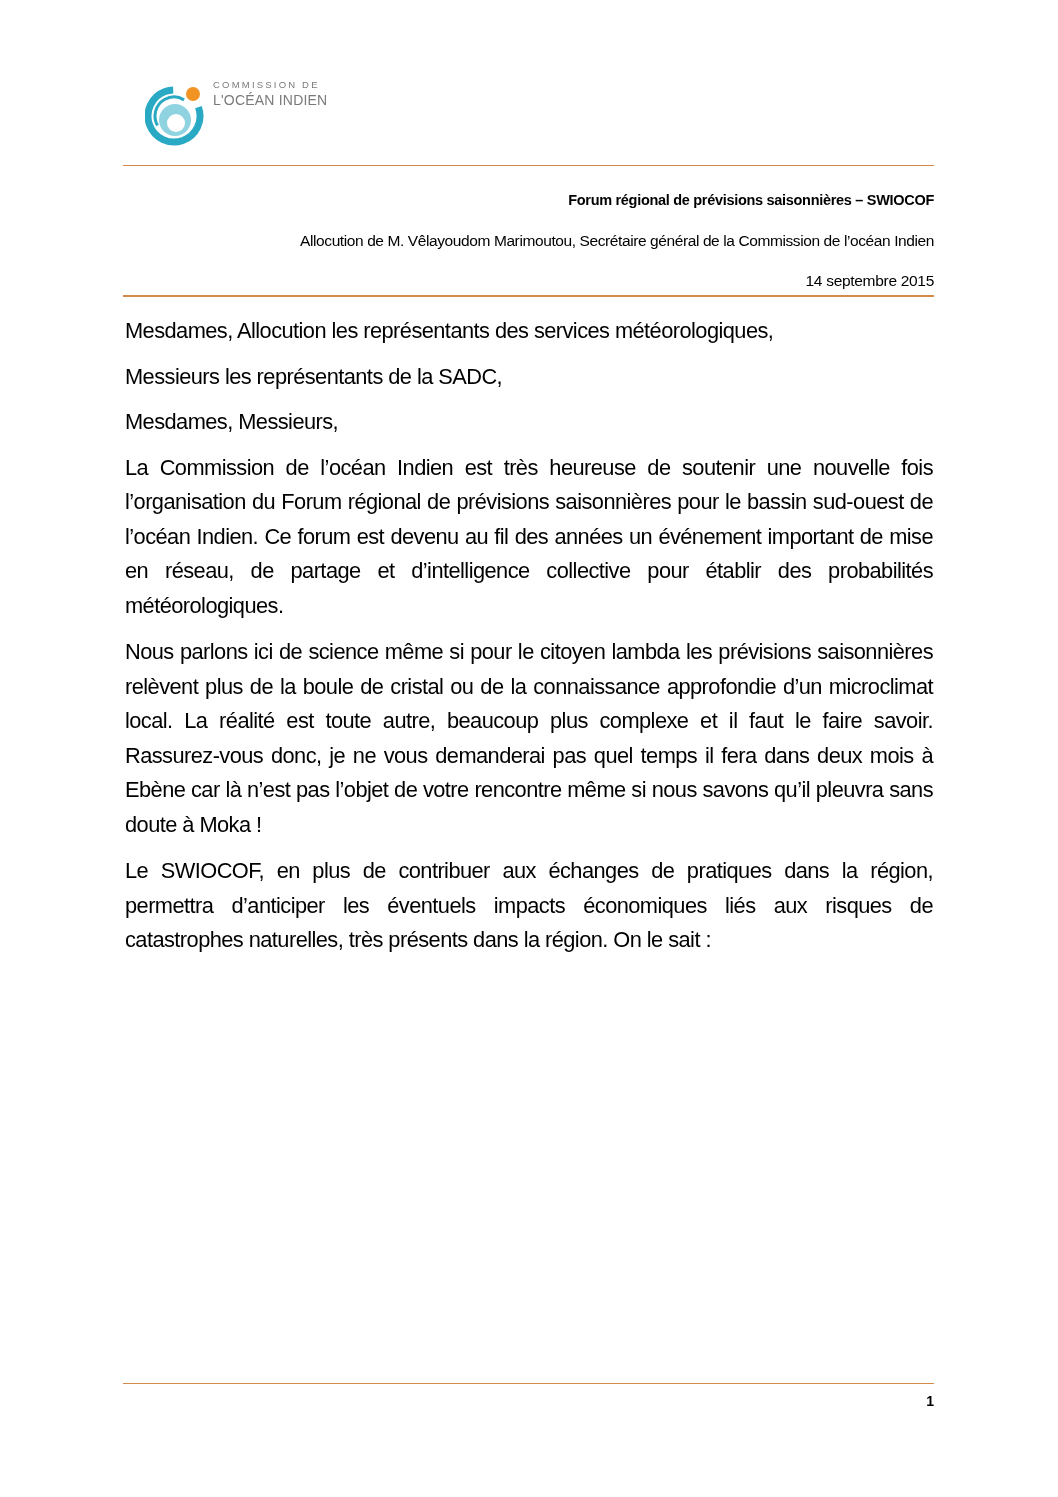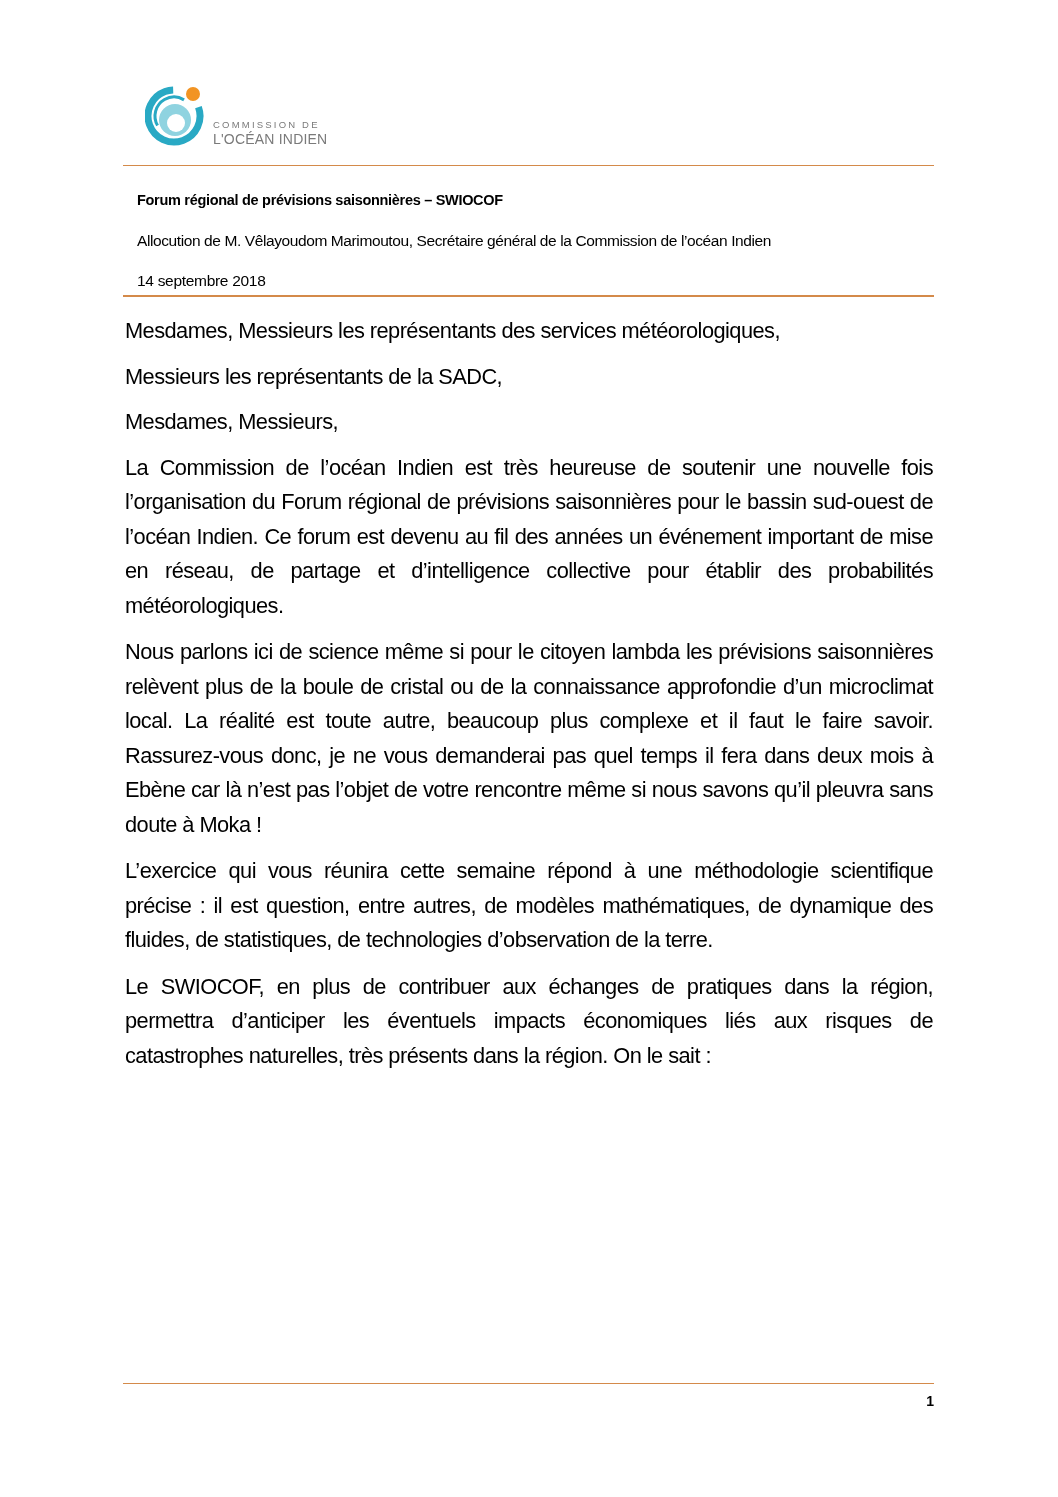--- a/index.html
+++ b/index.html
@@ -1,31 +1,31 @@
 <!DOCTYPE html>
 <html><head>
   <meta charset="utf-8">
   <style>
     html, body { margin: 0; padding: 0; background: #ffffff; }
     body { width: 1058px; height: 1497px; position: relative; overflow: hidden;
       font-family: "Liberation Sans", "DejaVu Sans", sans-serif; color: #000; }
     .page { position: absolute; left: 0; top: 0; width: 1058px; height: 1497px; background: #fff; }
 
-    .logo { position: absolute; left: 145px; top: 80px; height: 66px; display: flex; align-items: flex-end; }
+    .logo { position: absolute; left: 145px; top: 80px; height: 66px; display: flex; align-items: flex-start; }
     .logo svg { width: 60px; height: 66px; }
     .logo-text { margin-left: 8px; color: #7a7a7a; line-height: 1; }
     .logo-line1 { font-size: 9.5px; letter-spacing: 2.2px; display: block; margin-bottom: 3px; }
     .logo-line2 { font-size: 14px; letter-spacing: 0.2px; display: block; }
 
     .rule { position: absolute; left: 123px; width: 811px; background: #d48a4a; }
     .rule.top { top: 165px; height: 1px; }
     .rule.mid { top: 295px; height: 2px; }
     .rule.foot { top: 1383px; height: 1px; }
 
-    .header-block { position: absolute; left: 137px; width: 811px; text-align: left;
+    .header-block { position: absolute; left: 123px; width: 811px; text-align: right;
       font-family: "Liberation Sans Narrow", "Liberation Sans", sans-serif; }
     .h-title { top: 192px; font-size: 14.5px; font-weight: bold; letter-spacing: -0.3px; }
     .h-sub { top: 232px; font-size: 15.5px; letter-spacing: -0.4px; }
     .h-date { top: 272px; font-size: 15.5px; letter-spacing: -0.3px; }
 
     .body { position: absolute; left: 125px; top: 314px; width: 808px;
       font-size: 21.8px; line-height: 34.5px; letter-spacing: -0.55px; }
     .salut { margin: 0 0 11px 0; }
     .salut.cont { margin-bottom: 11px; }
     .para { margin: 0 0 12px 0; text-align: justify; }
@@ -49,29 +49,28 @@
     <div class="logo-text">
       <span class="logo-line1">COMMISSION DE</span>
       <span class="logo-line2">L'OCÉAN INDIEN</span>
     </div>
   </div>
 
   <div class="rule top"></div>
 
   <div class="header-block h-title">Forum régional de prévisions saisonnières – SWIOCOF</div>
   <div class="header-block h-sub">Allocution de M. Vêlayoudom Marimoutou, Secrétaire général de la Commission de l’océan Indien</div>
-  <div class="header-block h-date">14 septembre 2018</div>
+  <div class="header-block h-date">14 septembre 2015</div>
 
   <div class="rule mid"></div>
 
   <div class="body">
-    <p class="salut">Mesdames, Messieurs les représentants des services météorologiques,</p>
+    <p class="salut">Mesdames, Allocution les représentants des services météorologiques,</p>
     <p class="salut">Messieurs les représentants de la SADC,</p>
     <p class="salut cont">Mesdames, Messieurs,</p>
     <p class="para">La Commission de l’océan Indien est très heureuse de soutenir une nouvelle fois l’organisation du Forum régional de prévisions saisonnières pour le bassin sud-ouest de l’océan Indien. Ce forum est devenu au fil des années un événement important de mise en réseau, de partage et d’intelligence collective pour établir des probabilités météorologiques.</p>
     <p class="para">Nous parlons ici de science même si pour le citoyen lambda les prévisions saisonnières relèvent plus de la boule de cristal ou de la connaissance approfondie d’un microclimat local. La réalité est toute autre, beaucoup plus complexe et il faut le faire savoir. Rassurez-vous donc, je ne vous demanderai pas quel temps il fera dans deux mois à Ebène car là n’est pas l’objet de votre rencontre même si nous savons qu’il pleuvra sans doute à Moka !</p>
-    <p class="para">L’exercice qui vous réunira cette semaine répond à une méthodologie scientifique précise : il est question, entre autres, de modèles mathématiques, de dynamique des fluides, de statistiques, de technologies d’observation de la terre.</p>
     <p class="para">Le SWIOCOF, en plus de contribuer aux échanges de pratiques dans la région, permettra d’anticiper les éventuels impacts économiques liés aux risques de catastrophes naturelles, très présents dans la région. On le sait :</p>
   </div>
 
   <div class="rule foot"></div>
   <div class="page-num">1</div>
 </div>
 
 </body></html>

